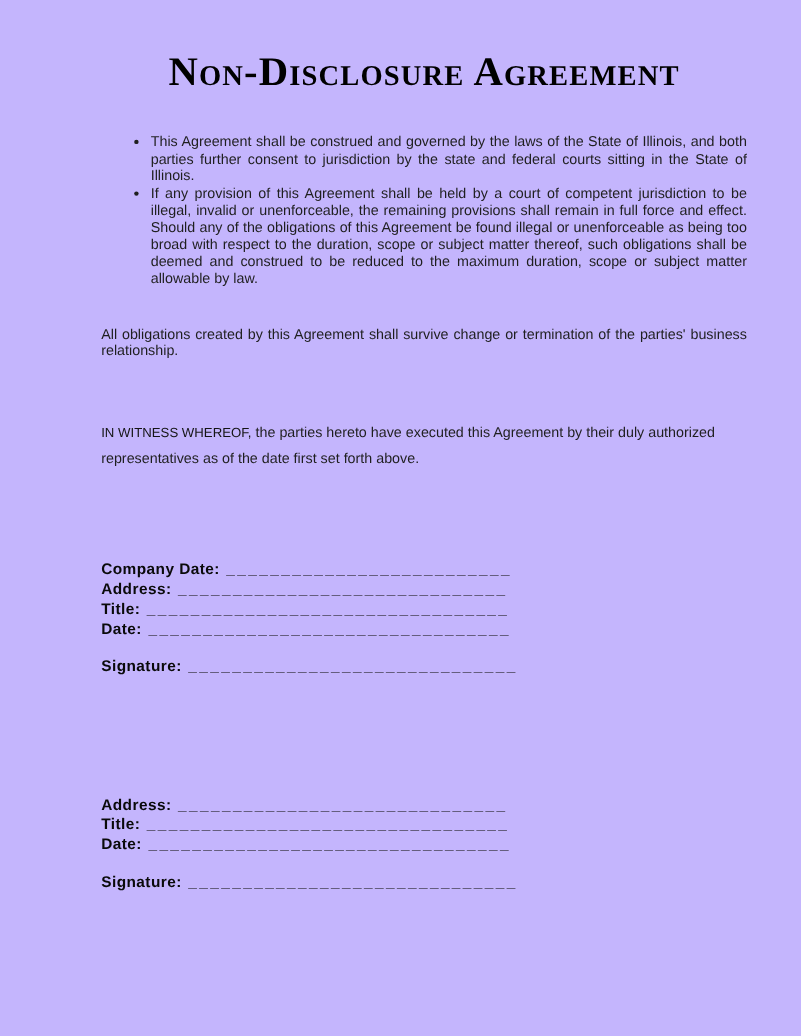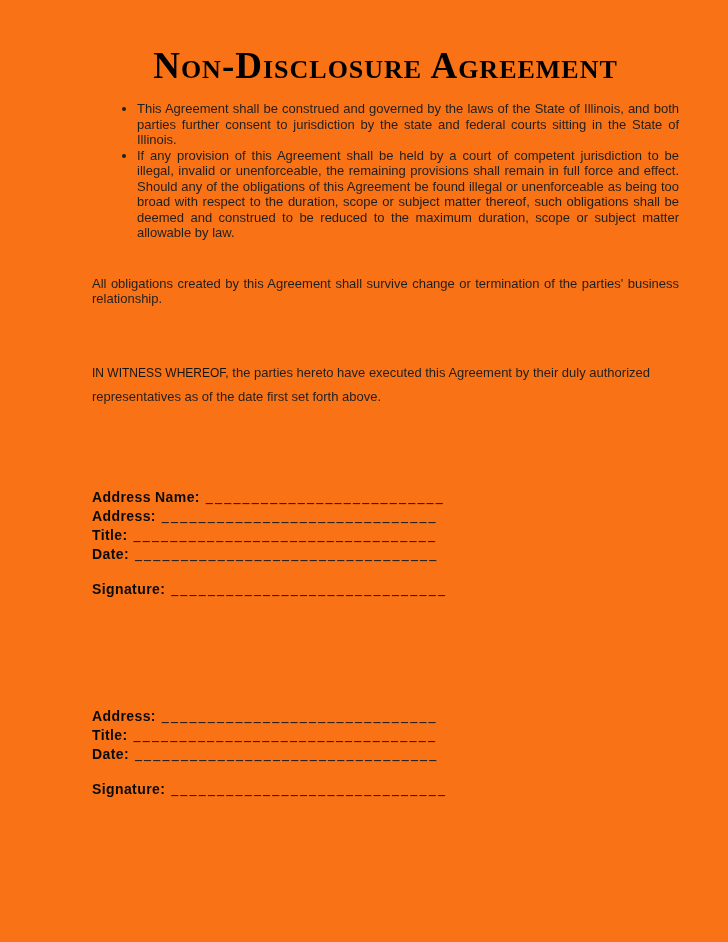--- a/index.html
+++ b/index.html
@@ -5,36 +5,36 @@
   * { margin: 0; padding: 0; box-sizing: border-box; }
   html, body { background: #ffffff; }
   body {
     width: 728px; height: 942px;
     font-family: "Liberation Sans", sans-serif;
     color: #1a1a1a;
     overflow: hidden;
   }
   .page {
     width: 728px; height: 942px;
-    background: #f97316;
+    background: #c4b5fd;
     padding: 0 49px 0 92px;
   }
   .title {
     padding-top: 47px;
     font-family: "Liberation Serif", serif;
     font-weight: bold;
     font-variant: small-caps;
     font-size: 37px;
     line-height: 1;
     letter-spacing: 1px;
     text-align: center;
     color: #000000;
   }
   .clauses {
-    margin-top: 17px;
+    margin-top: 37px;
     padding-left: 45px;
     list-style: disc outside;
   }
   .clauses li {
     font-size: 13px;
     line-height: 15.5px;
     text-align: justify;
     color: #1f1f1f;
   }
   .survival {
@@ -66,21 +66,20 @@
   .lbl {
     font-weight: bold;
     letter-spacing: 0.4px;
     color: #0a0a0a;
   }
   .blank-line {
     font-weight: bold;
     letter-spacing: 2.2px;
     color: #1c1c1c;
     margin-left: 2px;
-    font-family: Liberation Serif, serif;
   }
 </style>
 </head>
 <body>
 
 <div class="page">
 
   <h1 class="title">Non-Disclosure Agreement</h1>
 
   <ul class="clauses">
@@ -90,21 +89,21 @@
 
   <p class="survival">All obligations created by this Agreement shall survive change or termination of the parties' business relationship.</p>
 
   <p class="witness">
     <span class="witness-lead">IN WITNESS WHEREOF,</span>
     <span class="witness-rest">the parties hereto have executed this Agreement by their duly authorized representatives as of the date first set forth above.</span>
   </p>
 
   <div class="sig-block company">
     <div class="field">
-      <span class="lbl">Address Name:</span>
+      <span class="lbl">Company Date:</span>
       <span class="blank-line">__________________________</span>
     </div>
     <div class="field">
       <span class="lbl">Address:</span>
       <span class="blank-line">______________________________</span>
     </div>
     <div class="field">
       <span class="lbl">Title:</span>
       <span class="blank-line">_________________________________</span>
     </div>

